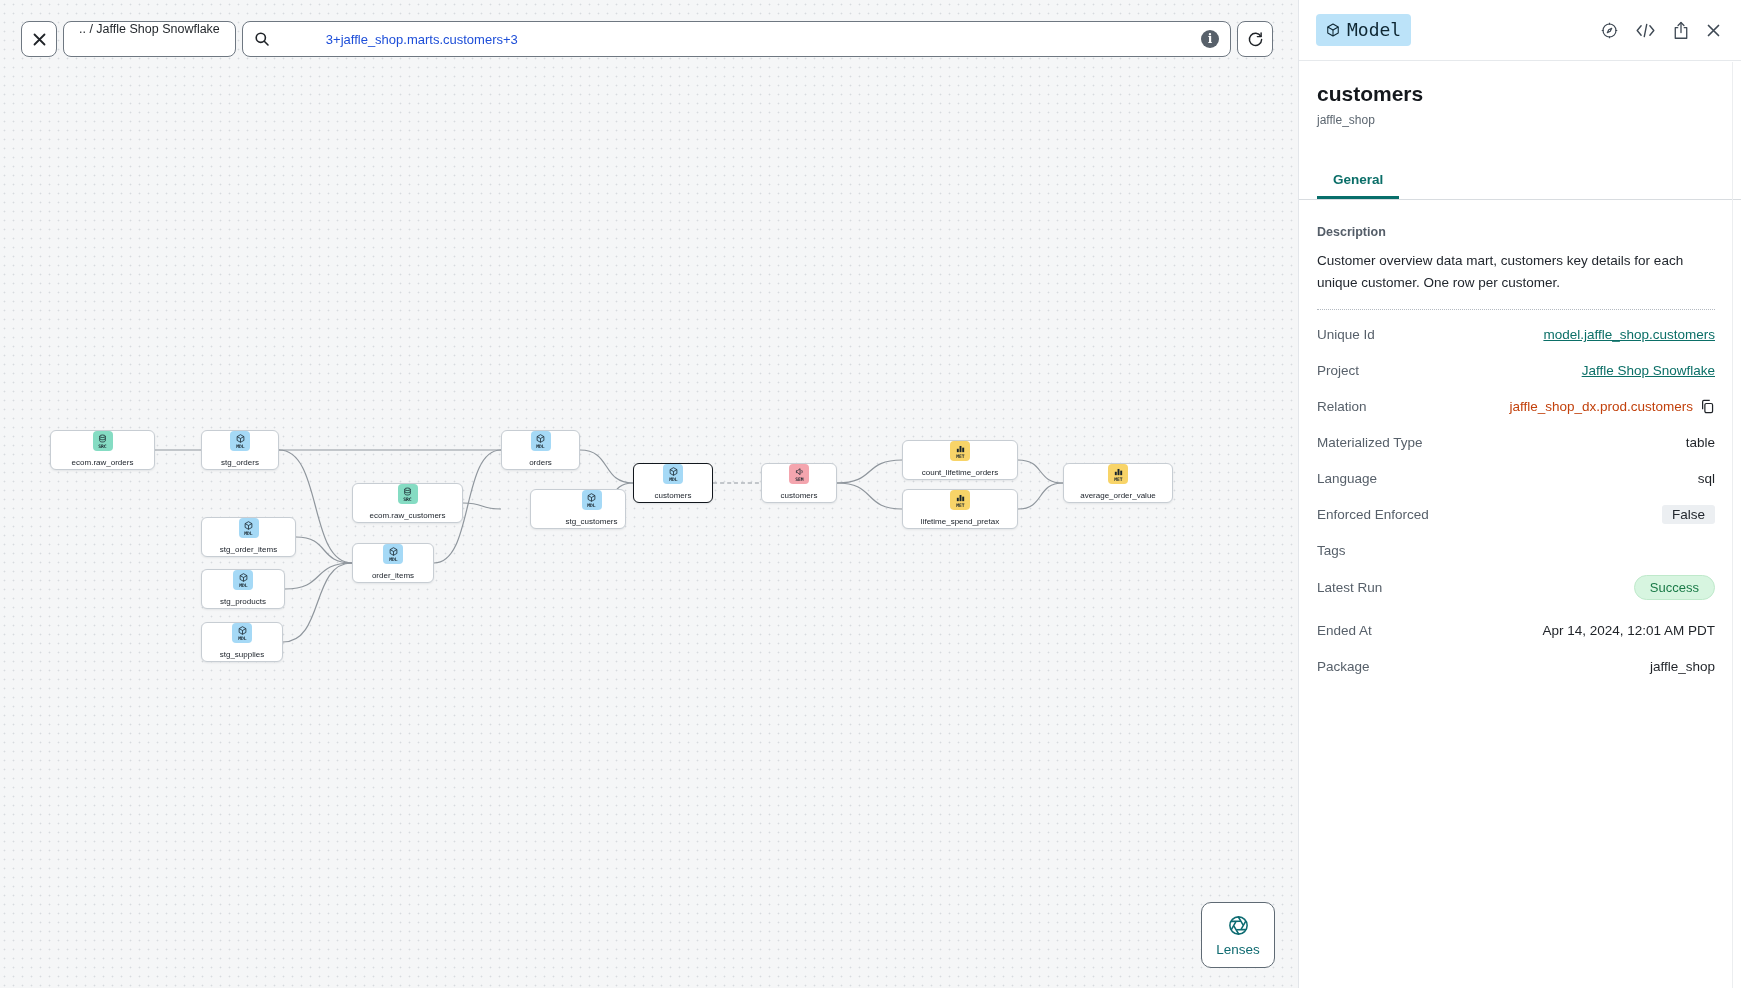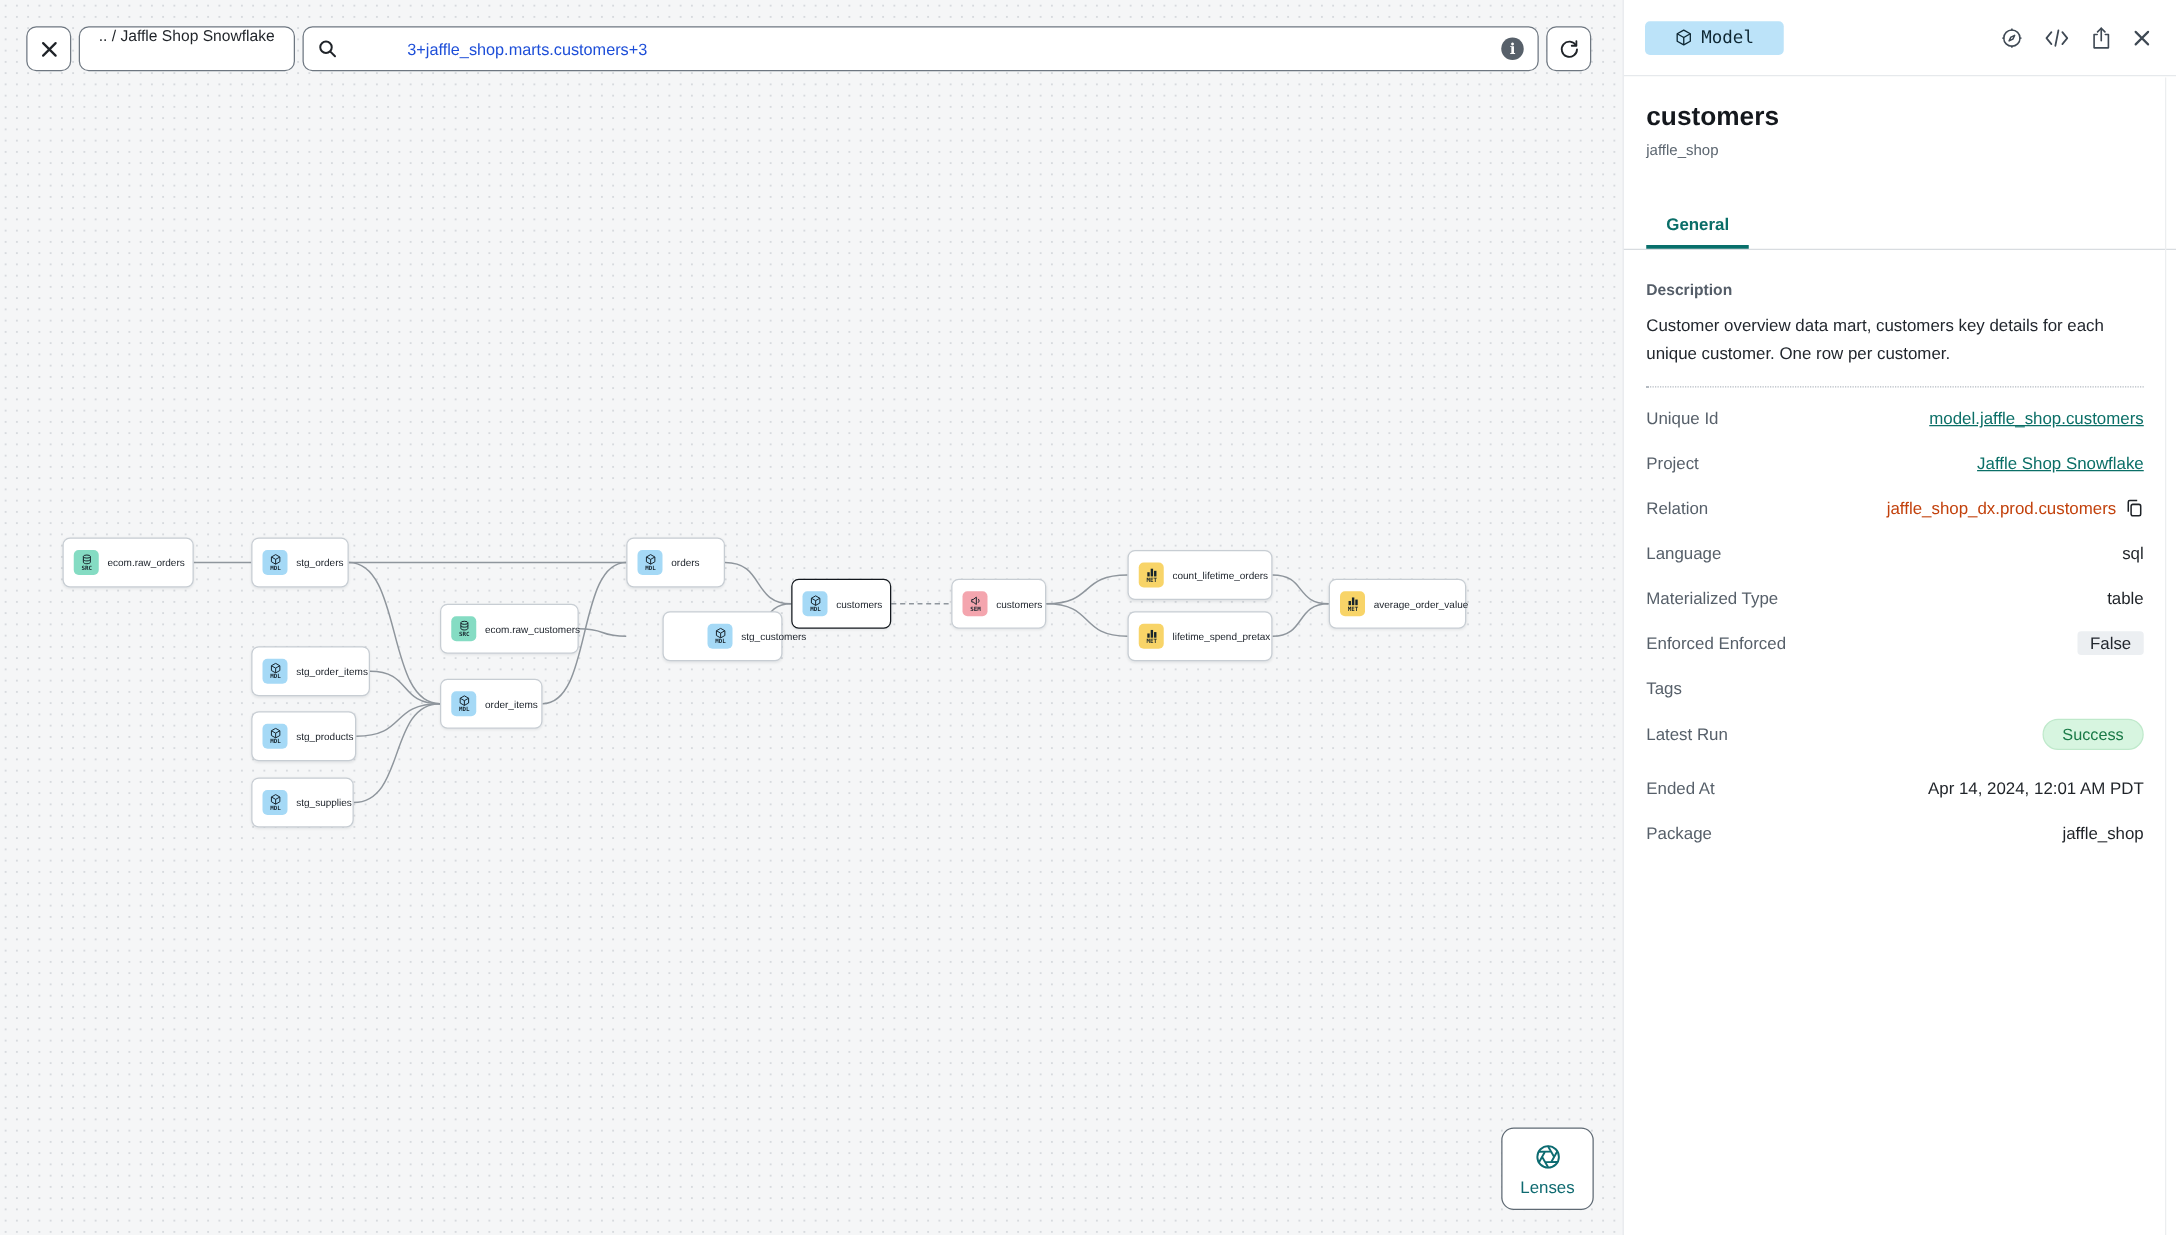--- a/index.html
+++ b/index.html
@@ -33,20 +33,21 @@
   .search input{
     flex:1; border:none; outline:none; font-size:13px; color:#1d4ed8; font-family:"Liberation Sans",sans-serif; background:transparent;margin-left:48px;
   }
   .info-dot{ width:18px; height:18px; border-radius:50%; background:#57606a; color:#fff; display:flex; align-items:center; justify-content:center; font-size:12px; font-weight:bold; font-family:"DejaVu Serif",serif; flex:0 0 auto; }
 
   
   .gnode{
     position:absolute; height:40px; background:#fff; border:1px solid #c7cdd3; border-radius:6px;
     box-shadow:0 1px 2px rgba(16,24,32,.08); display:flex; align-items:center; gap:7px; padding:0 8px;
     cursor:pointer;
+    flex-direction:column;
   }
   .gnode.selected{ border:1.7px solid #12171d; }
   .gnode .lbl{ font-size:8px; color:#20262e; white-space:nowrap; }
   .n-icon{ width:20px; height:20px; border-radius:4px; flex:0 0 auto; display:flex; flex-direction:column; align-items:center; justify-content:center; color:#17242c; }
   .n-icon svg{ width:9px; height:9px; display:block; }
   .n-icon .t{ font-size:6px; transform:scale(.78); font-weight:bold; line-height:6px; font-family:"DejaVu Sans Mono",monospace; letter-spacing:0; }
 
   
   .lenses{
     position:absolute; left:1201px; top:902px; width:74px; height:66px; background:#fff;
@@ -54,21 +55,21 @@
     justify-content:center; gap:5px; cursor:pointer;
   }
   .lenses span{ font-size:13.5px; color:#0e6a70; }
 
   
   .panel{ position:absolute; left:1298px; top:0; width:443px; height:988px; background:#fff; border-left:1px solid #e3e6ea; }
   .panel::after{ content:''; position:absolute; right:8px; top:62px; bottom:0; width:1px; background:#eceef0; }
   .panel-head{ height:61px; border-bottom:1px solid #e6e9ec; display:flex; align-items:center; justify-content:space-between; padding:0 20px 0 17px; }
   .model-badge{
     display:flex; align-items:center; gap:7px; background:#bce3f9; color:#0e2733;
-    border-radius:4px; padding:5px 24px 6px; font-family:"DejaVu Sans Mono",monospace; font-size:14px;
+    border-radius:4px; padding:5px 10px 6px; font-family:"DejaVu Sans Mono",monospace; font-size:18px;
   }
   .head-icons{ display:flex; align-items:center; gap:16px; color:#3f4954; }
   .head-icons .hicon{ cursor:pointer; display:flex; align-items:center; }
 
   .panel-body{ padding:21px 26px 0 18px; }
   .p-title{ font-size:21px; font-weight:bold; color:#14181d; }
   .p-sub{ margin-top:7px; font-size:12px; color:#5c6670; }
   .tabs{ margin:37px -26px 0 -18px; padding:0 26px 0 18px; border-bottom:1px solid #d8dce0; }
   .tab{ display:inline-block; padding:8px 16px 9px; font-size:13.5px; font-weight:bold; color:#0a6e68; border-bottom:3px solid #086f6b; cursor:pointer; }
 
@@ -373,26 +374,26 @@
           <span class="fv teal">jaffle_shop_dx.prod.customers</span>
           <span class="copy-ic">
             <svg width="15" height="15" viewBox="0 0 16 16" fill="none" stroke="#1f2328" stroke-width="1.3" stroke-linejoin="round">
                 <rect x="5.2" y="4.8" width="8.2" height="9.8" rx="1.5"></rect>
                 <path d="M2.8 11 V2.8 A1.3 1.3 0 0 1 4.1 1.5 H10.4"></path>
               </svg>
           </span>
         </span>
       </div>
       <div class="frow">
+        <span class="fl">Materialized Type</span>
+        <span class="fv">table</span>
+      </div>
+      <div class="frow">
         <span class="fl">Language</span>
         <span class="fv">sql</span>
-      </div>
-      <div class="frow">
-        <span class="fl">Materialized Type</span>
-        <span class="fv">table</span>
       </div>
       <div class="frow">
         <span class="fl">Enforced Enforced</span>
         <span class="fv badge-false">False</span>
       </div>
       <div class="frow">
         <span class="fl">Tags</span>
         <span class="fv"></span>
       </div>
       <div class="frow">

